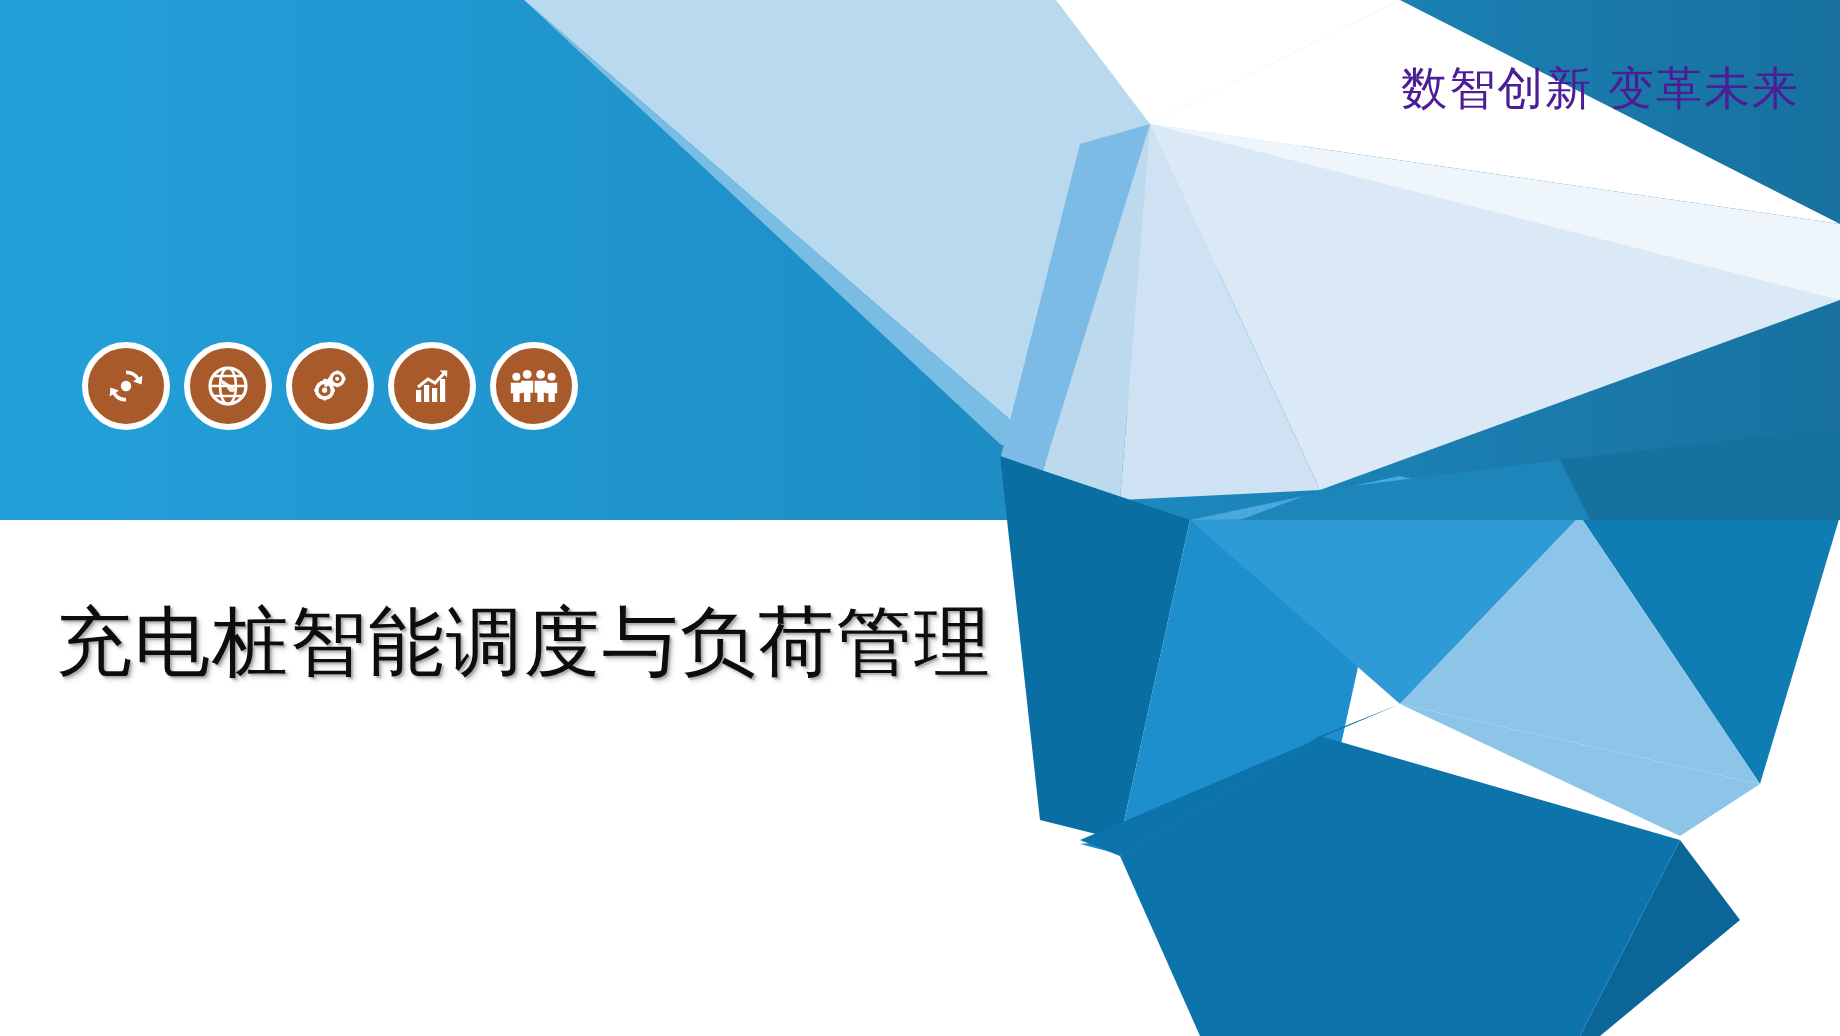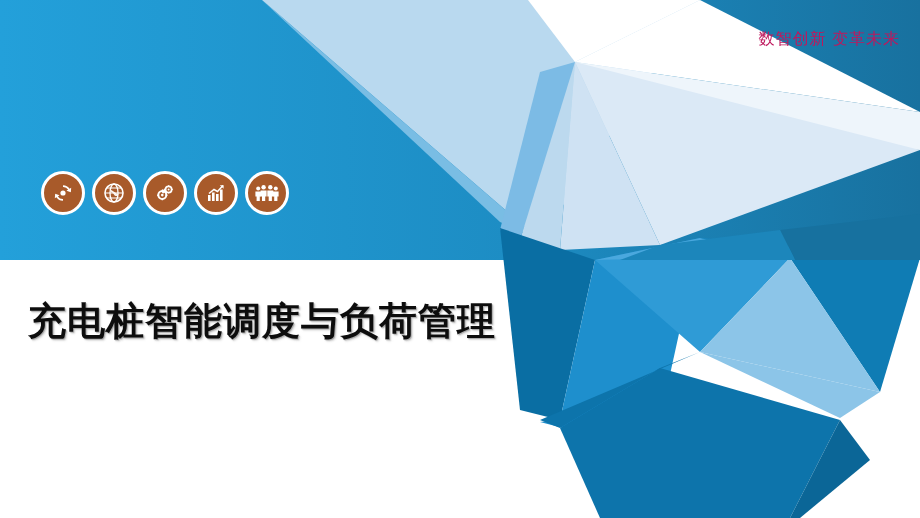--- a/index.html
+++ b/index.html
@@ -21,23 +21,23 @@
     position: absolute;
     top: 0;
     left: 0;
     width: 920px;
     height: 518px;
   }
   .tagline {
     position: absolute;
     right: 20px;
     top: 29px;
-    font-size: 16px;
+    font-size: 23px;
     letter-spacing: 1px;
-    color: #be185d;
+    color: #4c1d95;
     font-family: "Liberation Sans", sans-serif;
     white-space: nowrap;
   }
   .icon-row {
     position: absolute;
     left: 41px;
     top: 171px;
     display: flex;
     gap: 4px;
     align-items: center;
@@ -53,21 +53,21 @@
     align-items: center;
     justify-content: center;
     margin-right: 3px;
   }
   .icon-badge svg { display: block; }
   .title {
     position: absolute;
     left: 28px;
     top: 296px;
     font-size: 38px;
-    font-weight: bold;
+    font-weight: normal;
     color: #0d0d0d;
     letter-spacing: 1px;
     white-space: nowrap;
     text-shadow: 1px 1px 1px rgba(120,120,120,0.55),
                  2px 2px 2px rgba(160,160,160,0.35);
     font-family: "Liberation Sans", sans-serif;
   }
 </style>
 </head>
 <body>

